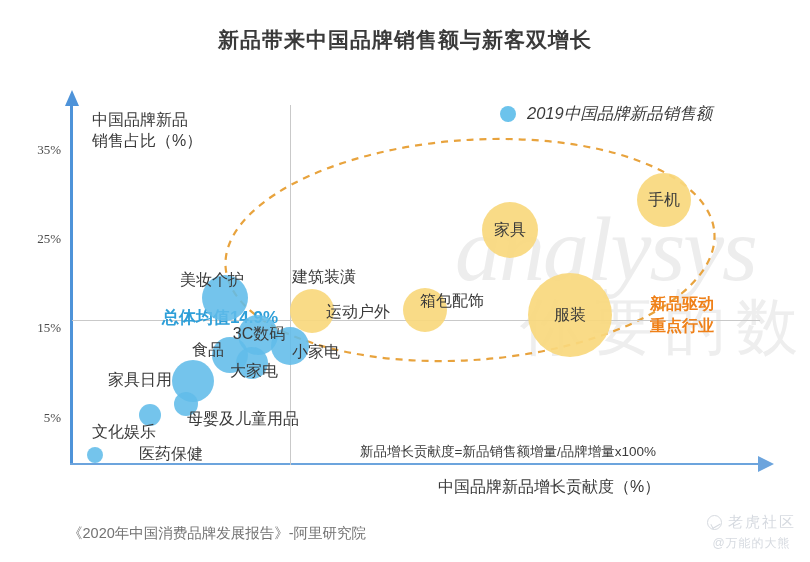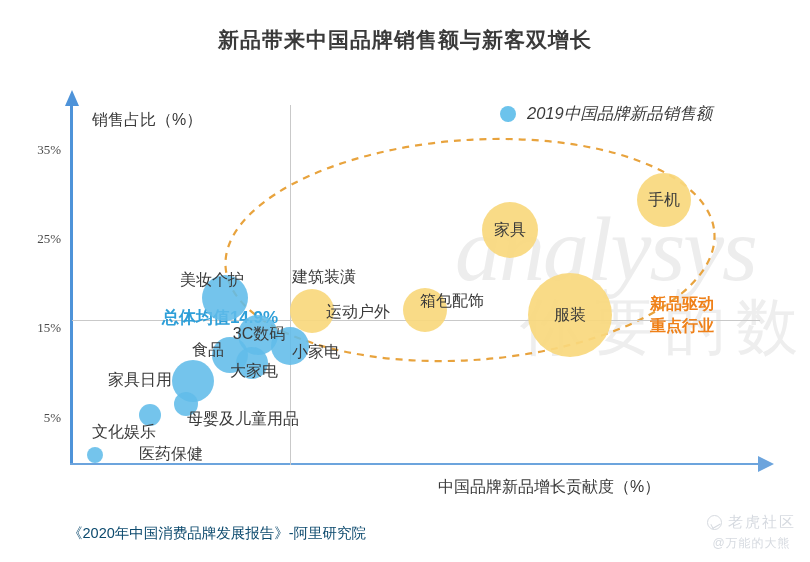--- a/index.html
+++ b/index.html
@@ -133,21 +133,21 @@
 
   .highlight-note {
     position: absolute; white-space: nowrap;
     font-size: 16px; font-weight: bold; color: #ef8018;
     line-height: 1.35; text-align: center;
     transform: translate(-50%, -50%);
   }
 
   .source {
     position: absolute; left: 68px; top: 524px;
-    font-size: 14.5px; color: #0c4a6e; white-space: nowrap;
+    font-size: 14.5px; color: #737373; white-space: nowrap;
   }
 
   .ellipse-svg { position: absolute; left: 0; top: 0; pointer-events: none; }
 </style>
 </head>
 <body>
 
 <div id="root">
 
   <div class="wm-analysys">analysys</div>
@@ -170,28 +170,30 @@
       <span class="y-arrow"></span>
     </div>
     <div class="x-axis">
       <span class="x-arrow"></span>
     </div>
 
     <div class="grid-h" style="top:215px"></div>
     <div class="grid-v" style="left:220px"></div>
 
     <div class="axis-label-y">
+      <div>中国品牌新品</div>
       <div>销售占比（%）</div>
     </div>
 
     <div class="ytick" style="top:45px">35%</div>
     <div class="ytick" style="top:134px">25%</div>
     <div class="ytick" style="top:223px">15%</div>
     <div class="ytick" style="top:313px">5%</div>
 
+    <div class="formula">新品增长贡献度=新品销售额增量/品牌增量x100%</div>
     <div class="axis-label-x">中国品牌新品增长贡献度（%）</div>
 
     <div class="mean-label" style="left: 150px; top: 212px; color: rgb(46, 159, 216);">总体均值14.9%</div>
 
     <div class="highlight-note" style="left: 612px; top: 210px; color: rgb(239, 128, 24);">
       <div>新品驱动</div>
       <div>重点行业</div>
     </div>
 
     <div id="bubble-layer">

